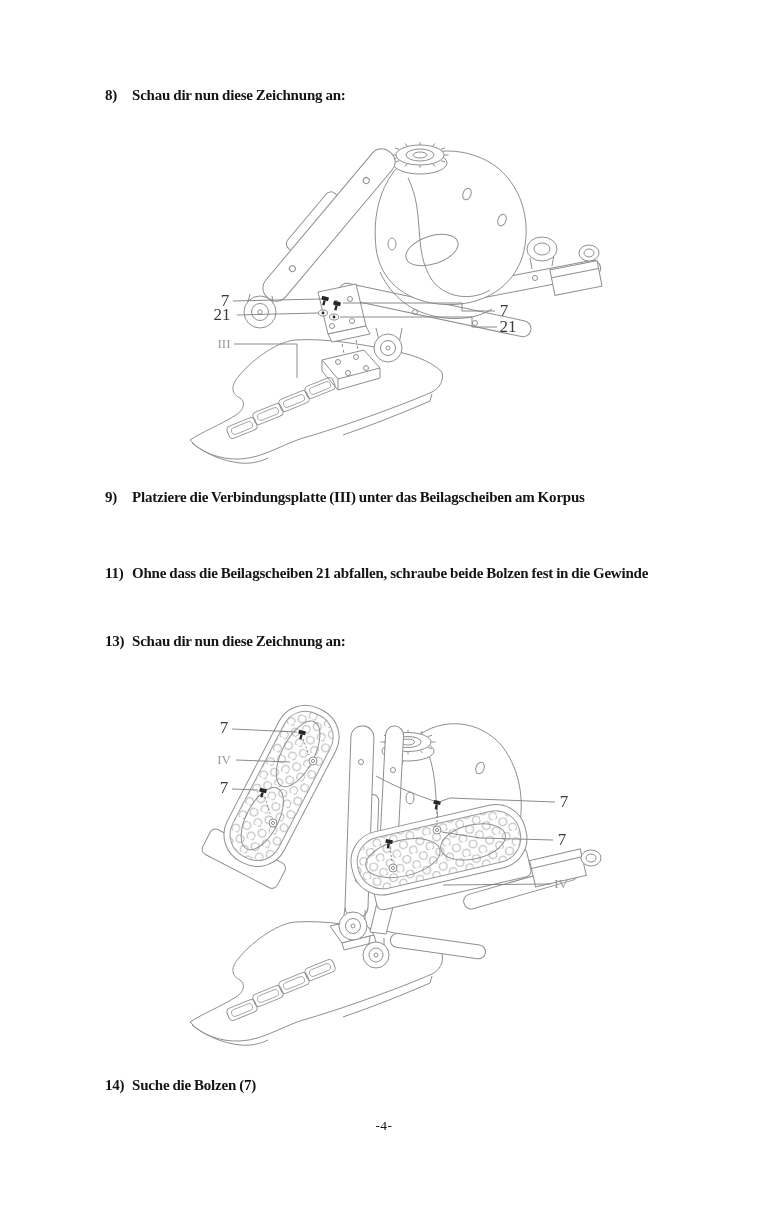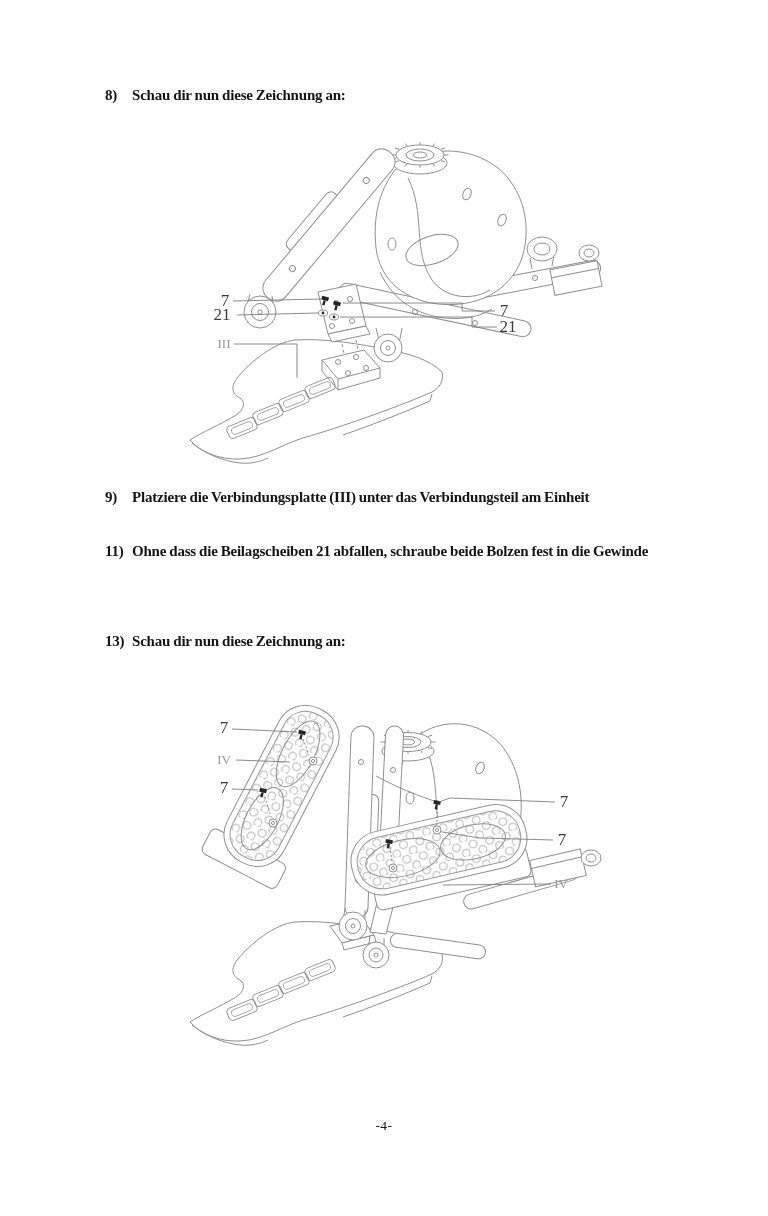--- a/index.html
+++ b/index.html
@@ -180,23 +180,23 @@
         <path class="ln" d="M160,195 L292,195 L292,205 L317,205"></path>
         <text class="lbl" x="328" y="210">21</text>
         <path class="ln" d="M54,222 L117,222 L117,256"></path>
         <text class="lblr" x="44" y="226">III</text>
       </g>
     </svg>
   </figure>
 
   <div class="step" style="top:484px">
     <span class="num">9)</span>
-    <span class="txt"><span>Platziere die Verbindungsplatte (III) </span><span class="u">unter</span><span> das Verbindungsteil am Einheit</span></span>
-  </div>
-  <div class="step" style="top:538px">
+    <span class="txt"><span>Platziere die Verbindungsplatte (III) </span><span class="u">unter</span><span> das Beilagscheiben am Korpus</span></span>
+  </div>
+  <div class="step" style="top:560px">
     <span class="num">11)</span>
     <span class="txt">Ohne dass die Beilagscheiben 21 abfallen, schraube beide Bolzen fest in die Gewinde</span>
   </div>
   <div class="step" style="top:628px">
     <span class="num">13)</span>
     <span class="txt">Schau dir nun diese Zeichnung an:</span>
   </div>
 
   <figure class="fig" style="left:180px; top:698px; width:440px; height:362px">
     <svg width="440" height="362" viewBox="0 0 440 362">
@@ -367,16 +367,20 @@
         <path class="ln" d="M375,104 L270,100 L259,104"></path>
         <text class="lbl" x="384" y="109">7</text>
         <path class="ln" d="M373,142 L300,140 L262,134"></path>
         <text class="lbl" x="382" y="147">7</text>
         <path class="ln" d="M371,186 L263,187"></path>
         <text class="lblr" x="381" y="190">IV</text>
       </g>
     </svg>
   </figure>
 
+  <div class="step" style="top:1072px">
+    <span class="num">14)</span>
+    <span class="txt">Suche die Bolzen (7)</span>
+  </div>
 
   <div class="pagenum">-4-</div>
 
 </div>
 
 </body></html>

